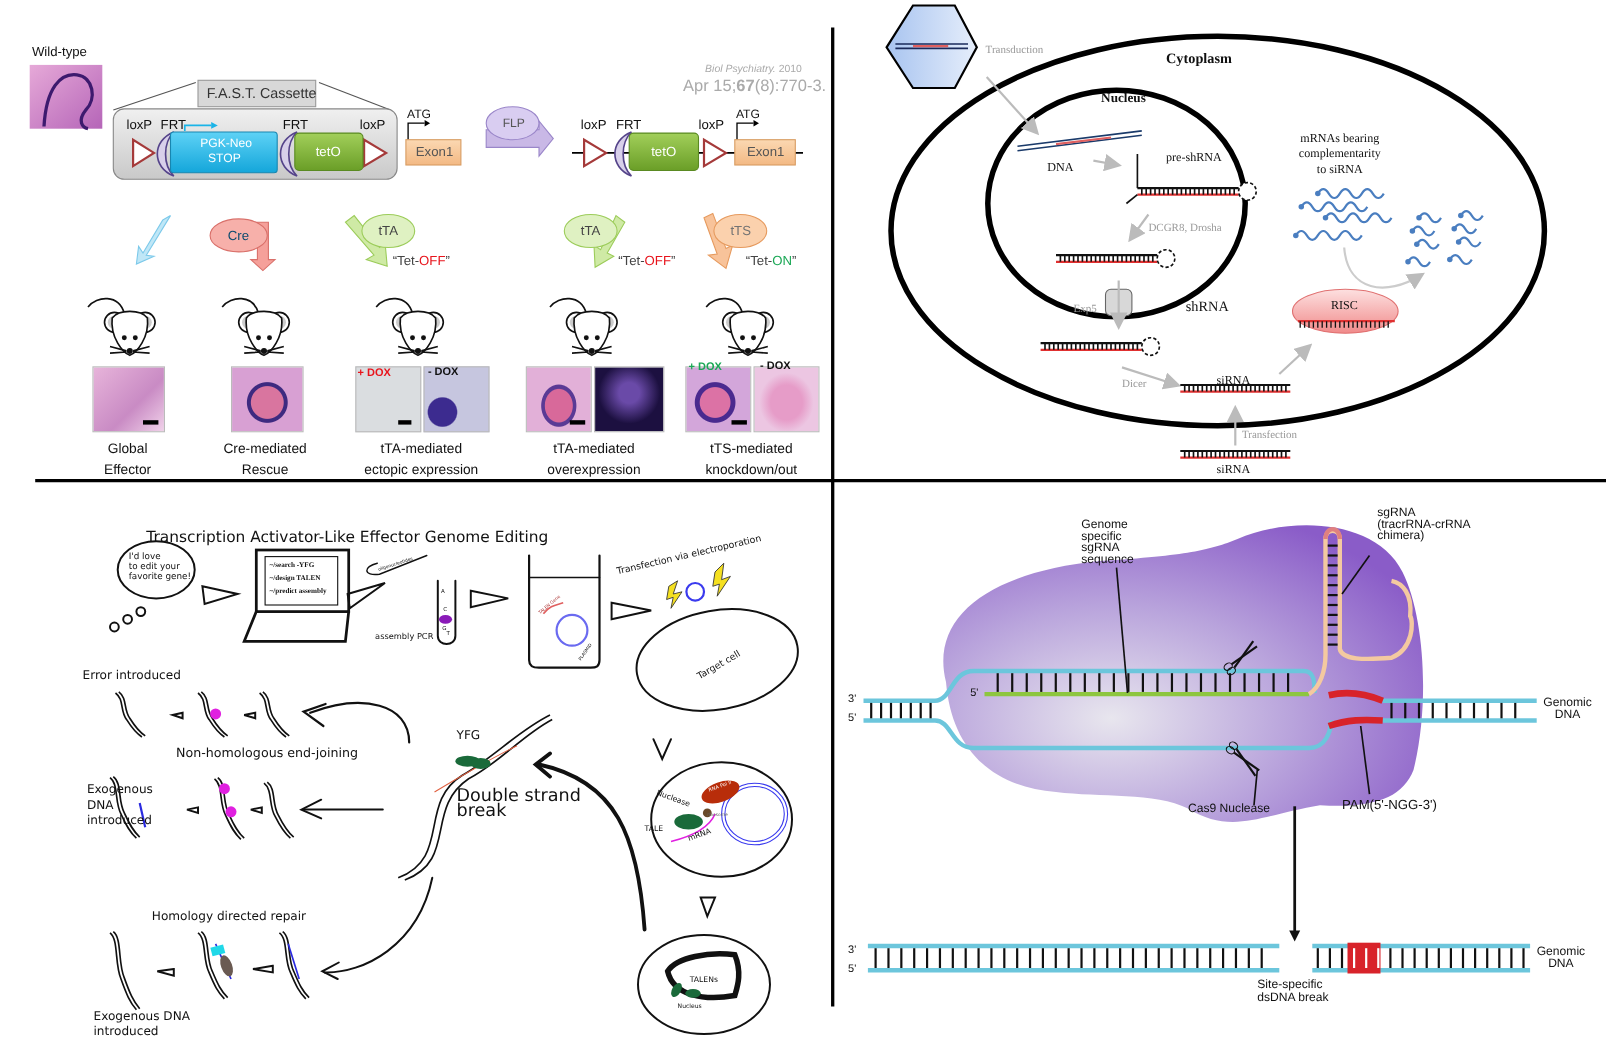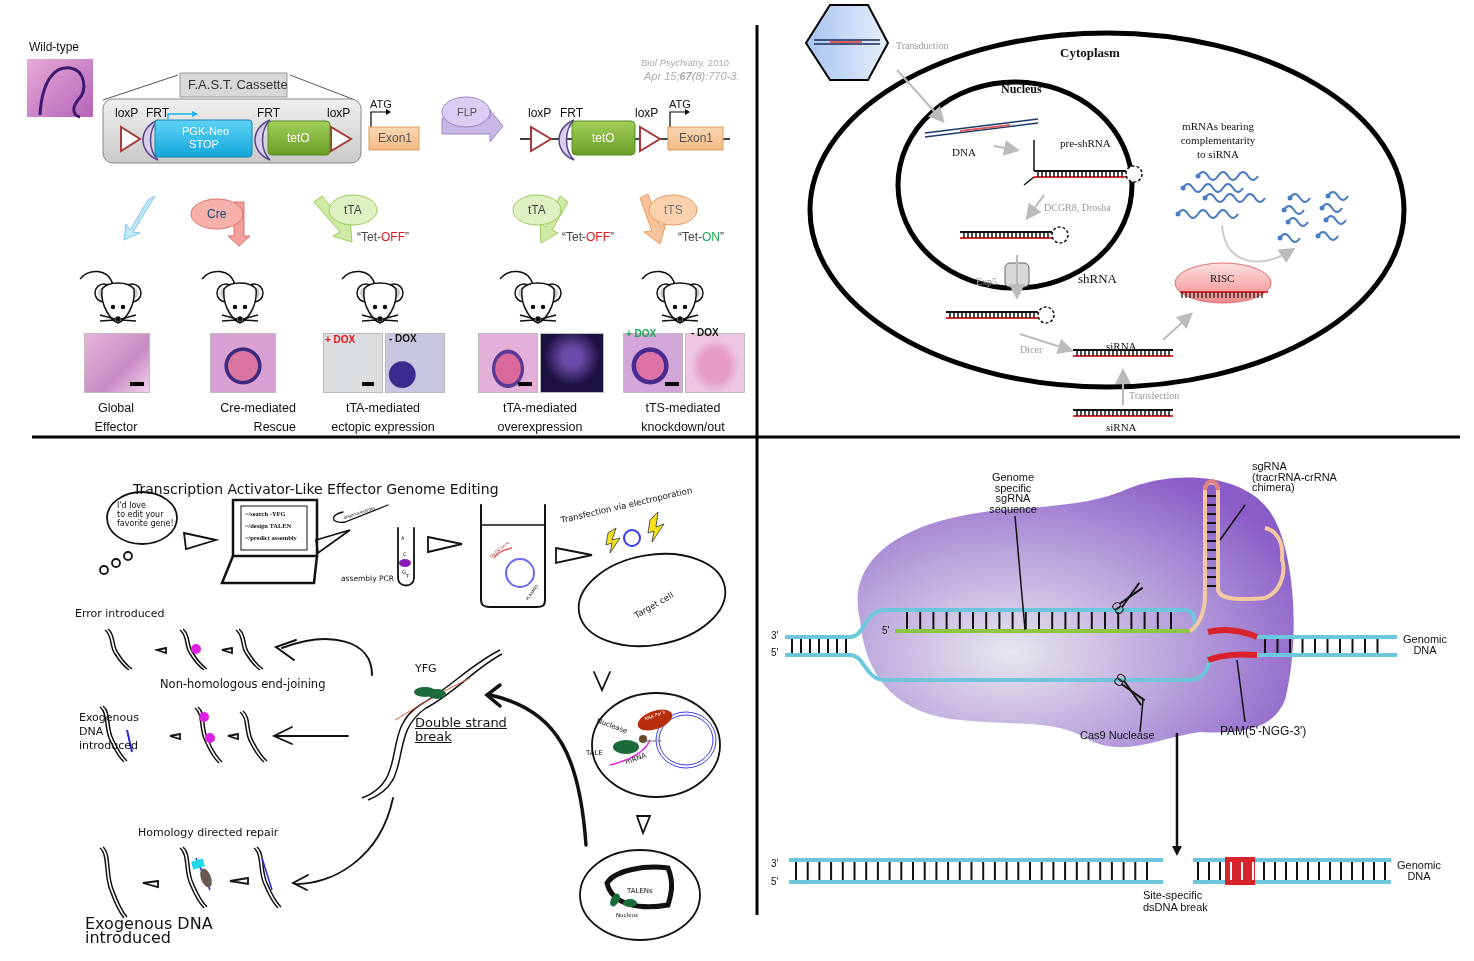--- a/index.html
+++ b/index.html
@@ -179,21 +179,21 @@
   <div class="hist" style="left:685px;top:333px;width:58px;height:58px;background:radial-gradient(ellipse at 50% 55%,#e69cc8 0 35%,#ecc6e2 60%);"></div>
 
   <div class="abs" style="left:130px;top:382px;width:14px;height:4px;background:#000;"></div>
   <div class="abs" style="left:362px;top:382px;width:12px;height:4px;background:#000;"></div>
   <div class="abs" style="left:518px;top:382px;width:14px;height:4px;background:#000;"></div>
   <div class="abs" style="left:665px;top:382px;width:14px;height:4px;background:#000;"></div>
 
   <div class="t arial" style="left:29px;top:40px;font-size:12px;">Wild-type</div>
   <div class="t arial" style="left:188px;top:77px;font-size:13px;color:#333;">F.A.S.T. Cassette</div>
   <div class="t arial" style="left:621px;top:57px;font-size:9.5px;color:#aaa;margin-left:20px;"><i>Biol Psychiatry.</i><span> 2010</span></div>
-  <div class="t arial" style="left:644px;top:70px;font-size:11px;color:#aaa;font-style:italic;"><span>Apr 15;</span><b>67</b><span>(8):770-3.</span></div>
+  <div class="t arial" style="left:621px;top:70px;font-size:15px;color:#aaa;"><span>Apr 15;</span><b>67</b><span>(8):770-3.</span></div>
 
   <div class="t arial" style="left:115px;top:106px;font-size:12px;">loxP</div>
   <div class="t arial" style="left:146px;top:106px;font-size:12px;">FRT</div>
   <div class="t arial" style="left:257px;top:106px;font-size:12px;">FRT</div>
   <div class="t arial" style="left:327px;top:106px;font-size:12px;">loxP</div>
   <div class="t arial" style="left:182px;top:125px;font-size:11px;color:#fff;text-align:center;width:44px;line-height:13px;">
       <div>PGK-Neo</div>
       <div>STOP</div>
     </div>
   <div class="t arial" style="left:287px;top:131px;font-size:12px;color:#fff;">tetO</div>
@@ -217,21 +217,21 @@
 
   <div class="t arial" style="left:325px;top:334px;font-size:10px;font-weight:bold;color:#e8141c;">+ DOX</div>
   <div class="t arial" style="left:389px;top:333px;font-size:10px;font-weight:bold;color:#111;">- DOX</div>
   <div class="t arial" style="left:626px;top:328px;font-size:10px;font-weight:bold;color:#1aa855;">+ DOX</div>
   <div class="t arial" style="left:691px;top:327px;font-size:10px;font-weight:bold;color:#111;">- DOX</div>
 
   <div class="t arial" style="left:76px;top:399px;width:80px;text-align:center;font-size:12.5px;line-height:19px;">
       <div>Global</div>
       <div>Effector</div>
     </div>
-  <div class="t arial" style="left:186px;top:399px;width:110px;text-align:right;font-size:12.5px;line-height:19px;">
+  <div class="t arial" style="left:186px;top:399px;width:110px;text-align:center;font-size:12.5px;line-height:19px;">
       <div>Cre-mediated</div>
       <div>Rescue</div>
     </div>
   <div class="t arial" style="left:318px;top:399px;width:130px;text-align:center;font-size:12.5px;line-height:19px;">
       <div>tTA-mediated</div>
       <div>ectopic expression</div>
     </div>
   <div class="t arial" style="left:475px;top:399px;width:130px;text-align:center;font-size:12.5px;line-height:19px;">
       <div>tTA-mediated</div>
       <div>overexpression</div>
@@ -639,26 +639,26 @@
   <div class="t sans" style="left:627px;top:887px;font-size:7px;">TALENs</div>
   <div class="t sans" style="left:616px;top:912px;font-size:5.5px;">Nucleus</div>
   <div class="t sans" style="left:75px;top:607px;font-size:11px;">Error introduced</div>
   <div class="t sans" style="left:160px;top:677px;font-size:11.5px;">Non-homologous end-joining</div>
   <div class="t sans" style="left:79px;top:711px;font-size:11px;line-height:14px;">
       <div>Exogenous</div>
       <div>DNA</div>
       <div>introduced</div>
     </div>
   <div class="t sans" style="left:415px;top:662px;font-size:11px;">YFG</div>
-  <div class="t sans" style="left:415px;top:716px;font-size:13px;line-height:14px;text-decoration:underline;">
+  <div class="t sans" style="left:415px;top:716px;font-size:16px;line-height:14px;">
       <div>Double strand</div>
       <div>break</div>
     </div>
   <div class="t sans" style="left:138px;top:826px;font-size:11px;">Homology directed repair</div>
-  <div class="t sans" style="left:85px;top:917px;font-size:16px;line-height:14px;">
+  <div class="t sans" style="left:85px;top:917px;font-size:11px;line-height:14px;">
       <div>Exogenous DNA</div>
       <div>introduced</div>
     </div>
 </div>
 
 <div>
   <svg width="1474" height="961">
     <defs>
       <radialGradient id="cas9G" cx="0.35" cy="0.65" r="0.75">
         <stop offset="0" stop-color="#e8e6ee"></stop>
@@ -809,21 +809,21 @@
         <line x1="1308" y1="862" x2="1308" y2="880" stroke="#111"></line>
         <line x1="1319" y1="862" x2="1319" y2="880" stroke="#111"></line>
         <line x1="1330" y1="862" x2="1330" y2="880" stroke="#111"></line>
         <line x1="1341" y1="862" x2="1341" y2="880" stroke="#111"></line>
         <line x1="1352" y1="862" x2="1352" y2="880" stroke="#111"></line>
         <line x1="1363" y1="862" x2="1363" y2="880" stroke="#111"></line>
         <line x1="1374" y1="862" x2="1374" y2="880" stroke="#111"></line>
         <line x1="1385" y1="862" x2="1385" y2="880" stroke="#111"></line>
       </g>
   </svg>
-  <div class="t arial" style="left:983px;top:472px;font-size:11px;line-height:10.5px;text-align:center;width:60px;">
+  <div class="t arial" style="left:983px;top:472px;font-size:11px;line-height:10.5px;width:60px;">
       <div>Genome</div>
       <div>specific</div>
       <div>sgRNA</div>
       <div>sequence</div>
     </div>
   <div class="t arial" style="left:1252px;top:461px;font-size:11px;line-height:10.5px;">
       <div>sgRNA</div>
       <div>(tracrRNA-crRNA</div>
       <div>chimera)</div>
     </div>

